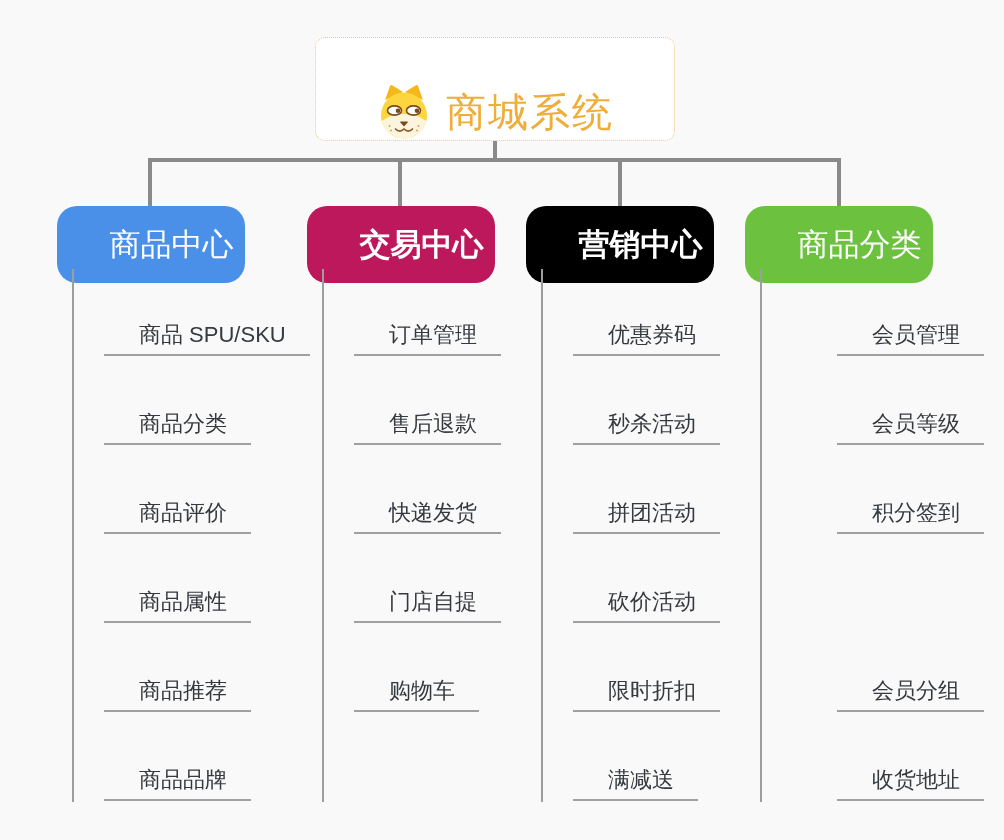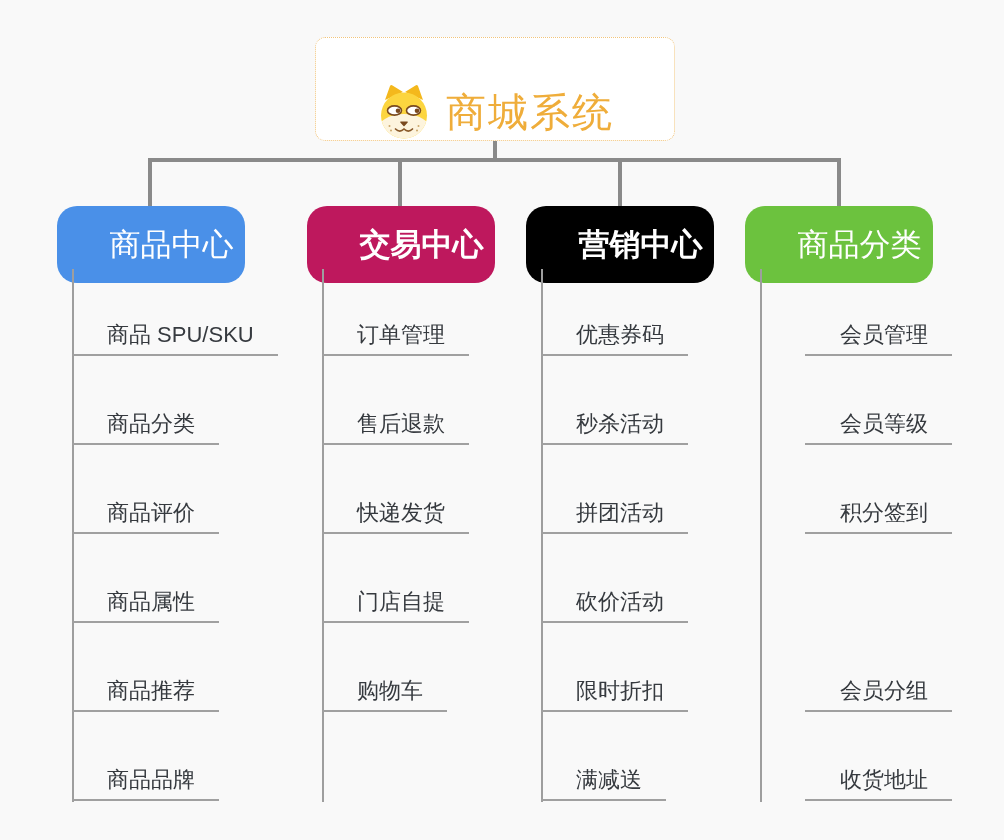--- a/index.html
+++ b/index.html
@@ -26,21 +26,21 @@
     white-space:nowrap;box-sizing:border-box;padding-left:41px;}
   .branch-header.c1{left:57px}.branch-header.c2{left:307px}
   .branch-header.c3{left:526px}.branch-header.c4{left:745px}
 
   
   .trunk{position:absolute;top:269px;height:533px;width:2px;background:#9e9e9e;}
   .trunk.c1{left:72px}.trunk.c2{left:322px}.trunk.c3{left:541px}.trunk.c4{left:760px}
 
   
   .leaf{position:absolute;font-size:22px;line-height:26px;color:#363a3f;
-    padding:0 24px 6px 35px;border-bottom:2px solid #a0a0a0;white-space:nowrap;width:max-content;}
+    padding:0 24px 6px 35px;border-bottom:2px solid #a0a0a0;white-space:nowrap;width:max-content;margin-left:32px;}
   .leaf.c1{left:72px}.leaf.c2{left:322px}.leaf.c3{left:541px}.leaf.c4{left:805px}
   .leaf.r0{top:322px}.leaf.r1{top:411px}.leaf.r2{top:500px}
   .leaf.r3{top:589px}.leaf.r4{top:678px}.leaf.r5{top:767px}
 </style>
 </head>
 <body>
 
 <div id="canvas">
 
   <div class="connector stub-root"></div>

